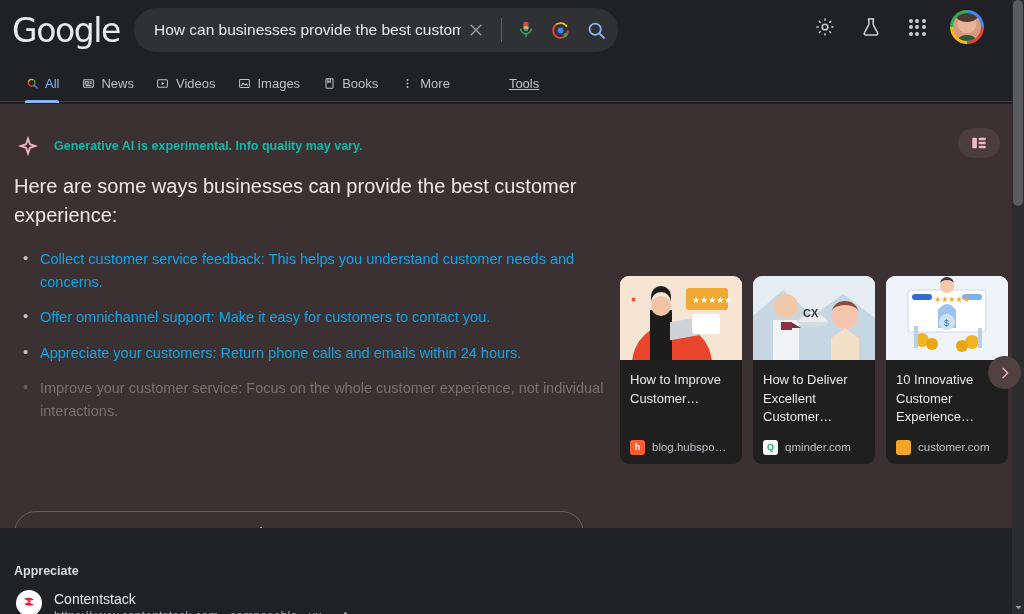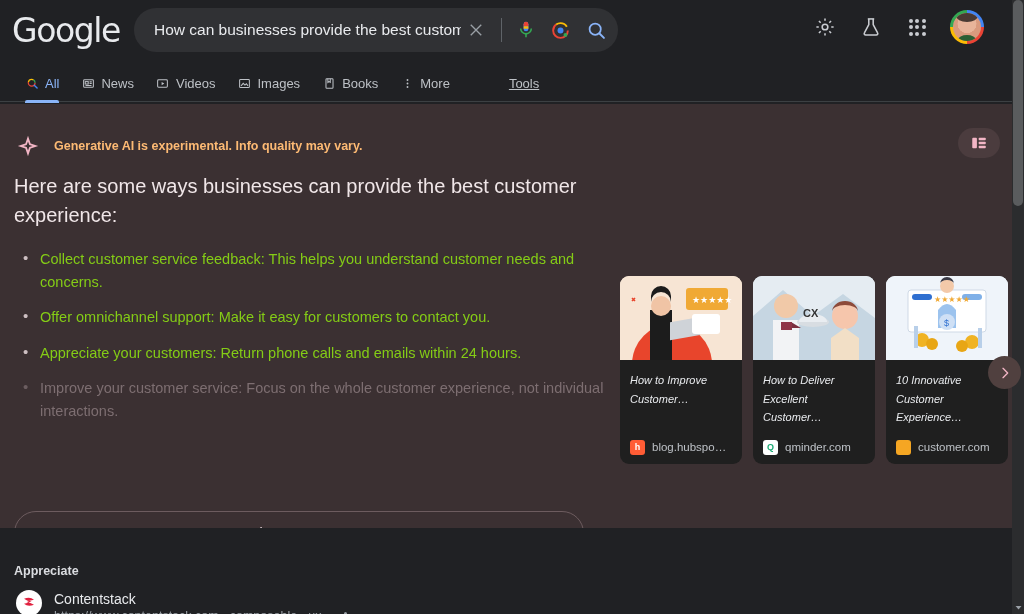--- a/index.html
+++ b/index.html
@@ -58,29 +58,29 @@
   .tab.active::after { content:""; position:absolute; left:11px; right:11px; bottom:-1px;
     height:3px; background:#8ab4f8; border-radius:2px 2px 0 0; }
   .tab .ti { width:14px; height:14px; display:flex; align-items:center; justify-content:center; }
   .tools-btn { margin-left:38px; font-size:13px; color:#bdc1c6; cursor:pointer; padding:0 10px;text-decoration:underline; }
 
   
   .sge { position:absolute; top:104px; left:0; width:1012px; height:424px;
     background:#3b3032; }
   .sge-note { position:absolute; left:16px; top:30px; display:flex; align-items:center; gap:14px; }
   .sparkle { width:24px; height:24px; }
-  .sge-note-txt { font-size:12.5px; font-weight:bold; color:#fdba74; }
+  .sge-note-txt { font-size:12.5px; font-weight:bold; color:#14b8a6; }
   .layout-btn { position:absolute; right:12px; top:24px; width:42px; height:30px;
     background:#4b3c3e; border-radius:16px; display:flex; align-items:center; justify-content:center; cursor:pointer; }
 
   .sge-body { position:absolute; left:14px; top:68px; width:590px; }
   .sge-h { font-size:20px; line-height:29px; color:#f0e6e8; font-weight:400; }
   .bullets { margin-top:18px; list-style:none; }
   .bullets li { position:relative; padding-left:26px; margin-bottom:13px;
-    font-size:14.5px; line-height:22.5px; color:#84cc16; }
+    font-size:14.5px; line-height:22.5px; color:#0ea5e9; }
   .bullets li::before { content:"•"; position:absolute; left:9px; top:-1px; font-size:15px; color:#cdbfc2; }
   .bullets li.fade { color:#7d6e71; }
   .bullets li.fade::before { color:#6b5d60; }
 
   .showmore { position:absolute; left:14px; top:407px; width:570px; height:44px;
     border:1px solid #6d5c5f; border-radius:24px; display:flex; align-items:center;
     justify-content:center; gap:10px; cursor:pointer; }
   .showmore span { font-size:14px; color:#f0e1e4; }
 
   
@@ -90,21 +90,21 @@
   .chip.primary { background:#f5bccb; color:#2b1c20; font-weight:400; }
   .chip.ghost { background:#4a3b3e; color:#f0e2e5; }
   .chip.clipped { overflow:hidden; }
   .fb { position:absolute; top:479px; display:flex; gap:0px; }
   .fb .ico { width:26px; height:26px; display:flex; align-items:center; justify-content:center; cursor:pointer; }
 
   
   .cards { position:absolute; left:620px; top:172px; display:flex; gap:11px; }
   .card { width:122px; height:188px; background:#1f1f1f; border-radius:9px; overflow:hidden; cursor:pointer; }
   .card .thumb { width:122px; height:84px; position:relative; overflow:hidden; }
-  .card .ctitle { padding:11px 10px 0 10px; font-size:11px; line-height:18.5px; color:#e8eaed;font-style:italic; }
+  .card .ctitle { padding:11px 10px 0 10px; font-size:13px; line-height:18.5px; color:#e8eaed; }
   .card .csrc { position:absolute; bottom:0; height:34px; display:flex; align-items:center; gap:7px;
     padding-left:10px; width:122px; }
   .card .fav { width:15px; height:15px; border-radius:3px; flex:none;
     display:flex; align-items:center; justify-content:center; font-size:9px; font-weight:bold; color:#fff; }
   .card .dom { font-size:11.5px; color:#bdc1c6; white-space:nowrap; overflow:hidden; }
   .card-rel { position:relative; }
   .carousel-next { position:absolute; left:988px; top:252px; width:33px; height:33px;
     border-radius:50%; background:#50403f; display:flex; align-items:center; justify-content:center;
     cursor:pointer; z-index:5; }
 

